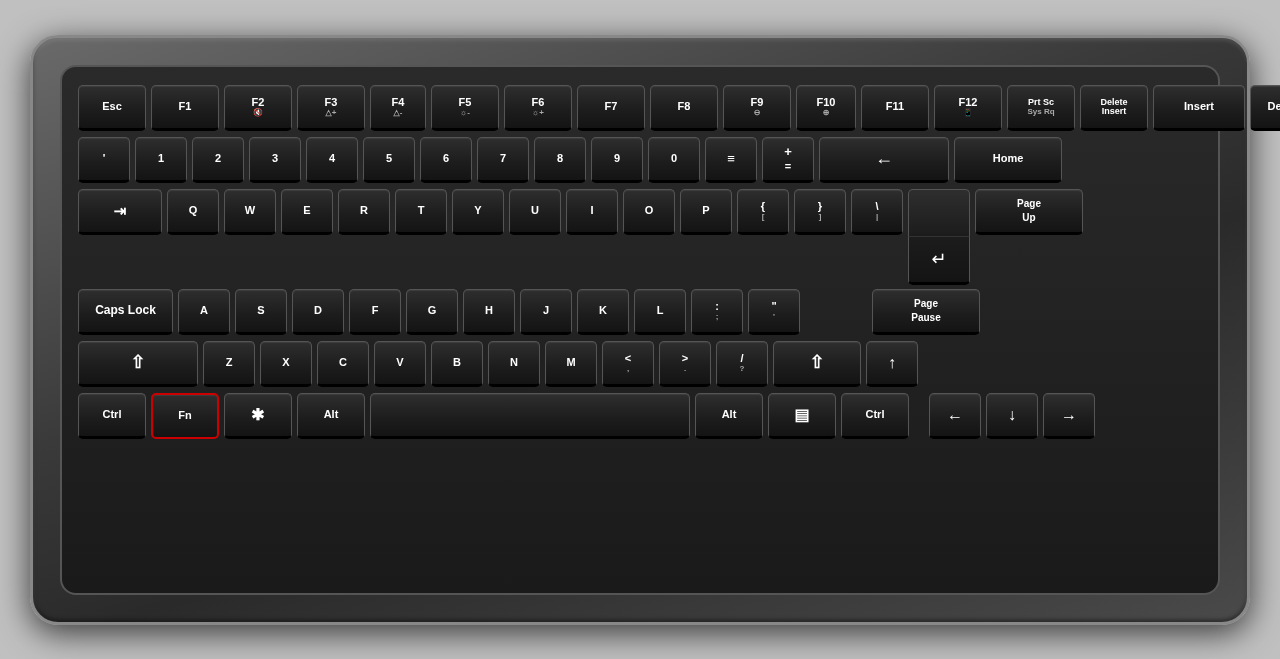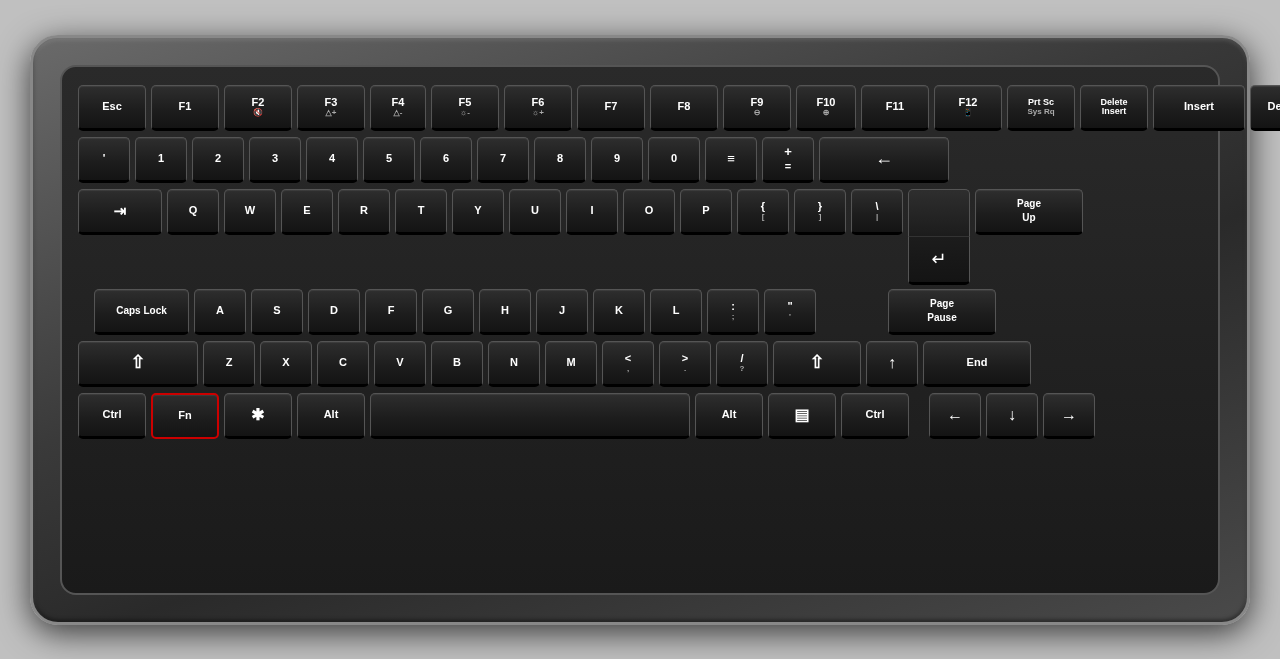--- a/index.html
+++ b/index.html
@@ -277,20 +277,23 @@
       <div class="key key-minus" style="font-size:13px;">
         <span>≡</span>
       </div>
       <div class="key key-equals">
         <span style="font-size:13px;">+</span>
         <span style="font-size:11px;">=</span>
       </div>
       <div class="key key-backspace">
         <span style="font-size:18px;">←</span>
       </div>
+      <div class="key key-home">
+          <span>Home</span>
+        </div>
     </div>
 
     <div class="key-row">
       <div class="key key-tab">
         <span style="font-size:15px;">⇥</span>
       </div>
       <div class="key key-q">
           <span>Q</span>
         </div>
       <div class="key key-w">
@@ -360,21 +363,21 @@
           font-size: 18px;
         ">↵</div>
       </div>
       <div class="key key-pageup" style="font-size:10px; line-height:1.4;">
         <span>Page</span>
         <span>Up</span>
       </div>
     </div>
 
     <div class="key-row">
-      <div class="key key-capslock" style="font-size:10px;margin-left:16px;">
+      <div class="key key-capslock" style="font-size:12px;">
           <span>Caps Lock</span>
         </div>
       <div class="key key-a">
           <span>A</span>
         </div>
       <div class="key key-s">
           <span>S</span>
         </div>
       <div class="key key-d">
           <span>D</span>
@@ -449,23 +452,20 @@
       <div class="key key-slash">
         <span>/</span>
           <span class="sub-label">?</span>
       </div>
       <div class="key key-rshift">
         <span style="font-size:18px;">⇧</span>
       </div>
       <div class="key key-up">
         <span style="font-size:16px;">↑</span>
       </div>
-      <div class="key key-end">
-          <span>End</span>
-        </div>
     </div>
 
     <div class="key-row">
       <div class="key key-ctrl">
           <span>Ctrl</span>
         </div>
       <div class="key key-fn" style="border: 2px solid #cc0000;">
           <span>Fn</span>
         </div>
       <div class="key key-win">

